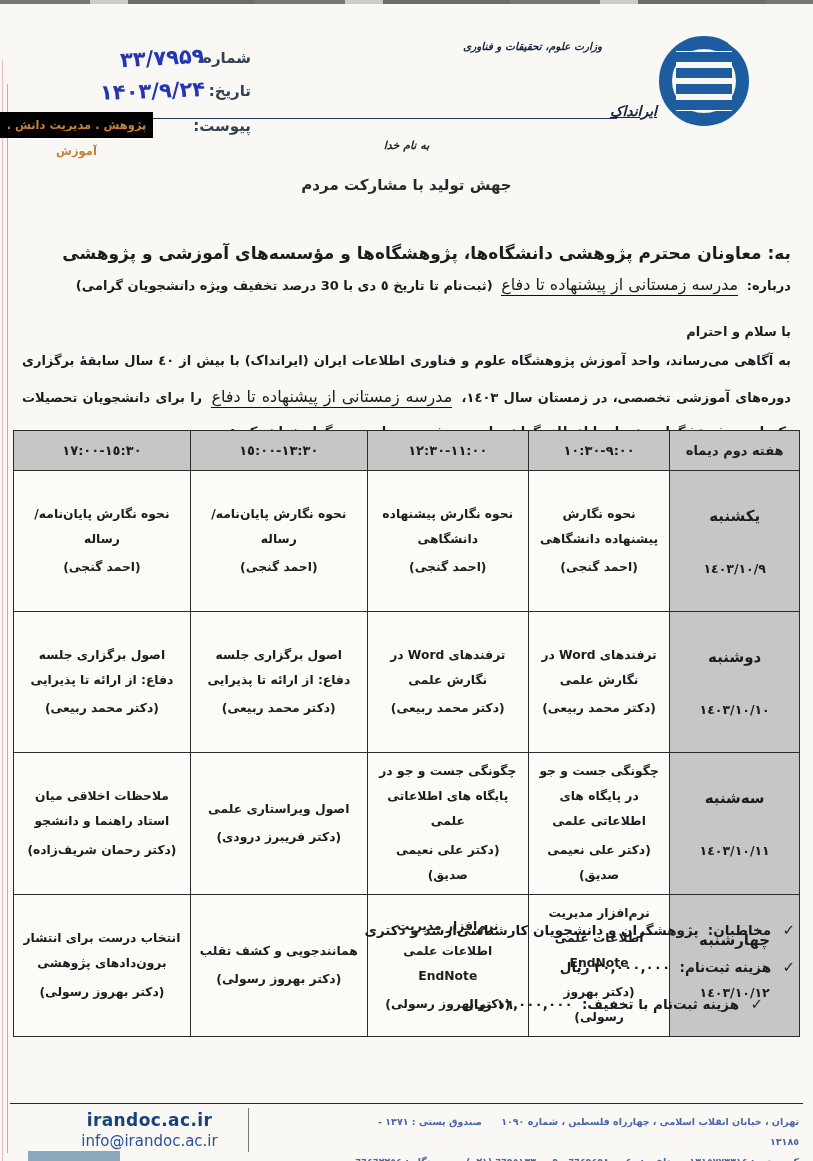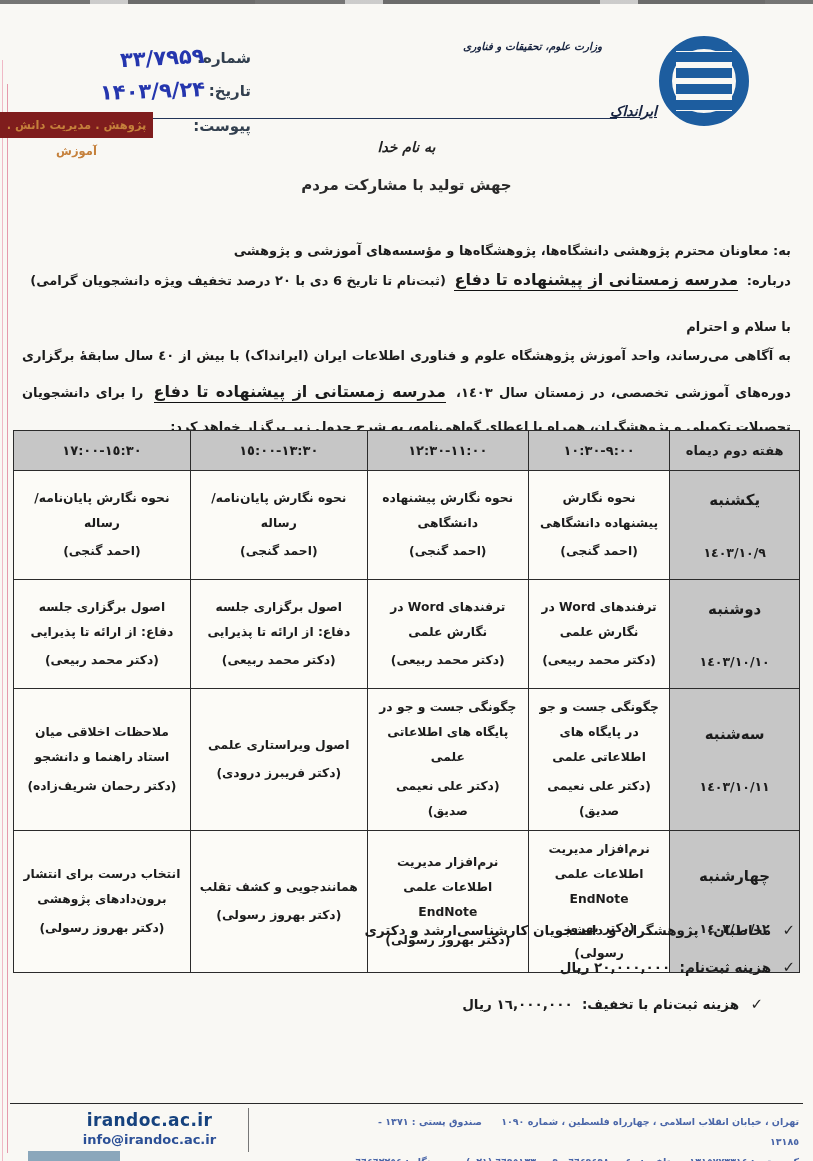--- a/index.html
+++ b/index.html
@@ -33,61 +33,61 @@
   .irandoc-line { position:absolute; top:118px; right:196px; left:78px; border-top:1.6px solid #223457; }
 
   .meta-block { position:absolute; top:46px; left:46px; width:205px; }
   .meta-row { display:flex; align-items:center; margin-bottom:9px; }
   .meta-label { font-size:15px; font-weight:600; color:#33404f; width:46px; flex:0 0 auto; }
   .meta-value { font-size:21px; font-weight:700; color:#2536ae; letter-spacing:1px;
     transform:rotate(-3deg); white-space:nowrap; }
   .meta-row.date .meta-value { transform:rotate(-2deg); }
   .meta-row.attach { margin-top:14px; }
 
-  .dept-tag { position:absolute; left:0; top:112px; width:153px; height:26px; background:#7f1d1d;
+  .dept-tag { position:absolute; left:0; top:112px; width:153px; height:26px; background:#000000;
     color:#c5803b; font-size:11.5px; font-weight:800; text-align:center; line-height:26px; }
 
   .bismillah { position:absolute; top:139px; left:0; right:0; text-align:center;
-    font-size:14px; font-weight:800; font-style:italic; color:#222; }
+    font-size:11px; font-weight:800; font-style:italic; color:#222; }
   .slogan { position:absolute; top:176px; left:0; right:0; text-align:center;
     font-size:15px; font-weight:700; color:#2a2a2a; }
 
   
   .letter-meta { position:absolute; top:243px; right:22px; left:22px; }
-  .line-to { font-size:13px; font-weight:800; }
+  .line-to { font-size:17px; font-weight:800; }
   .line-about { margin-top:12px; font-size:13px; font-weight:800; }
-  .about-title, .hl { font-size:16px; font-weight:700; border-bottom:1.6px solid #111; padding-bottom:1px; margin:0 4px; }
+  .about-title, .hl { font-size:16px; font-weight:400; border-bottom:1.6px solid #111; padding-bottom:1px; margin:0 4px; }
   .salutation { margin-top:30px; font-size:13px; font-weight:800; }
   .body-par { margin-top:6px; font-size:13px; font-weight:700; line-height:2.45; text-align:justify; }
 
   
   table.schedule { position:absolute; top:430px; right:13px; left:13px; border-collapse:collapse;
     table-layout:fixed; }
   .schedule th, .schedule td { border:1.6px solid #2b2b2b; text-align:center; vertical-align:middle; }
   .schedule thead th { height:40px; background:#c6c6c6; font-size:13px; font-weight:800; }
-  .schedule td { height:109px; background:#fcfbf7; font-size:12.3px; font-weight:800; padding:6px 8px; line-height:2.05; }
+  .schedule td { height:141px; background:#fcfbf7; font-size:12.3px; font-weight:800; padding:6px 8px; line-height:2.05; }
   .schedule td.day-cell { background:#c6c6c6; }
   .day-name { font-size:15px; font-weight:800; }
   .day-date { margin-top:24px; font-size:12.5px; font-weight:800; }
   .instructor { margin-top:3px; }
   .time { direction:ltr; unicode-bidi:embed; display:inline-block; }
 
   
   .notes { position:absolute; top:918px; right:18px; left:20px; list-style:none; }
   .notes li { text-align:right; font-size:13.5px; margin-bottom:12px; line-height:1.65; }
   .notes li:nth-child(3), .notes li:nth-child(4) { padding-right:32px; }
   .check { font-size:15px; font-weight:700; margin-left:7px; color:#222; }
   .note-label { font-weight:800; margin-left:5px; }
   .note-value { font-weight:600; }
 
   
   .footer-line { position:absolute; top:1103px; left:10px; right:10px; border-top:1.6px solid #2a2a2a; }
   .footer-web { position:absolute; top:1110px; left:62px; width:175px; text-align:center; direction:ltr; }
   .website { font-size:17px; font-weight:800; color:#16427e; letter-spacing:.4px; display:block; text-decoration:none; }
-  .email { font-size:13px; font-weight:700; color:#2b4f96; display:block; margin-top:2px; text-decoration:none; }
+  .email { font-size:15px; font-weight:400; color:#2b4f96; display:block; margin-top:2px; text-decoration:none; }
   .footer-sep { position:absolute; top:1108px; left:248px; height:44px; width:1px; background:#777; }
   .footer-address { position:absolute; top:1112px; right:14px; width:450px; color:#4a66a8;
     font-size:9.5px; font-weight:600; line-height:2.1; }
   .fgap { margin-left:16px; }
   .corner-box { position:absolute; left:28px; bottom:0; width:92px; height:10px; background:#8ba7bb; }
 </style>
 </head>
 <body>
 
 <div class="scan-edge"></div>
@@ -130,21 +130,21 @@
 <div class="slogan">جهش تولید با مشارکت مردم</div>
 
 <div class="letter-meta">
   <div class="line-to">
     <span>به:</span>
     <span>معاونان محترم پژوهشی دانشگاه‌ها، پژوهشگاه‌ها و مؤسسه‌های آموزشی و پژوهشی</span>
   </div>
   <div class="line-about">
     <span>درباره:</span>
     <span class="about-title">مدرسه زمستانی از پیشنهاده تا دفاع</span>
-    <span>(ثبت‌نام تا تاریخ 6 دی با ٢٠ درصد تخفیف ویژه دانشجویان گرامی)</span>
+    <span>(ثبت‌نام تا تاریخ ٥ دی با 30 درصد تخفیف ویژه دانشجویان گرامی)</span>
   </div>
   <div class="salutation">با سلام و احترام</div>
   <p class="body-par">
     <span>به آگاهی می‌رساند، واحد آموزش پژوهشگاه علوم و فناوری اطلاعات ایران (ایرانداک) با بیش از ٤٠ سال سابقۀ برگزاری دوره‌های آموزشی تخصصی، در زمستان سال ١٤٠٣،</span>
     <span class="hl">مدرسه زمستانی از پیشنهاده تا دفاع</span>
     <span>را برای دانشجویان تحصیلات تکمیلی و پژوهشگران، همراه با اعطای گواهی‌نامه، به شرح جدول زیر برگزار خواهد کرد:</span>
   </p>
 </div>
 
 <table class="schedule" dir="rtl">

